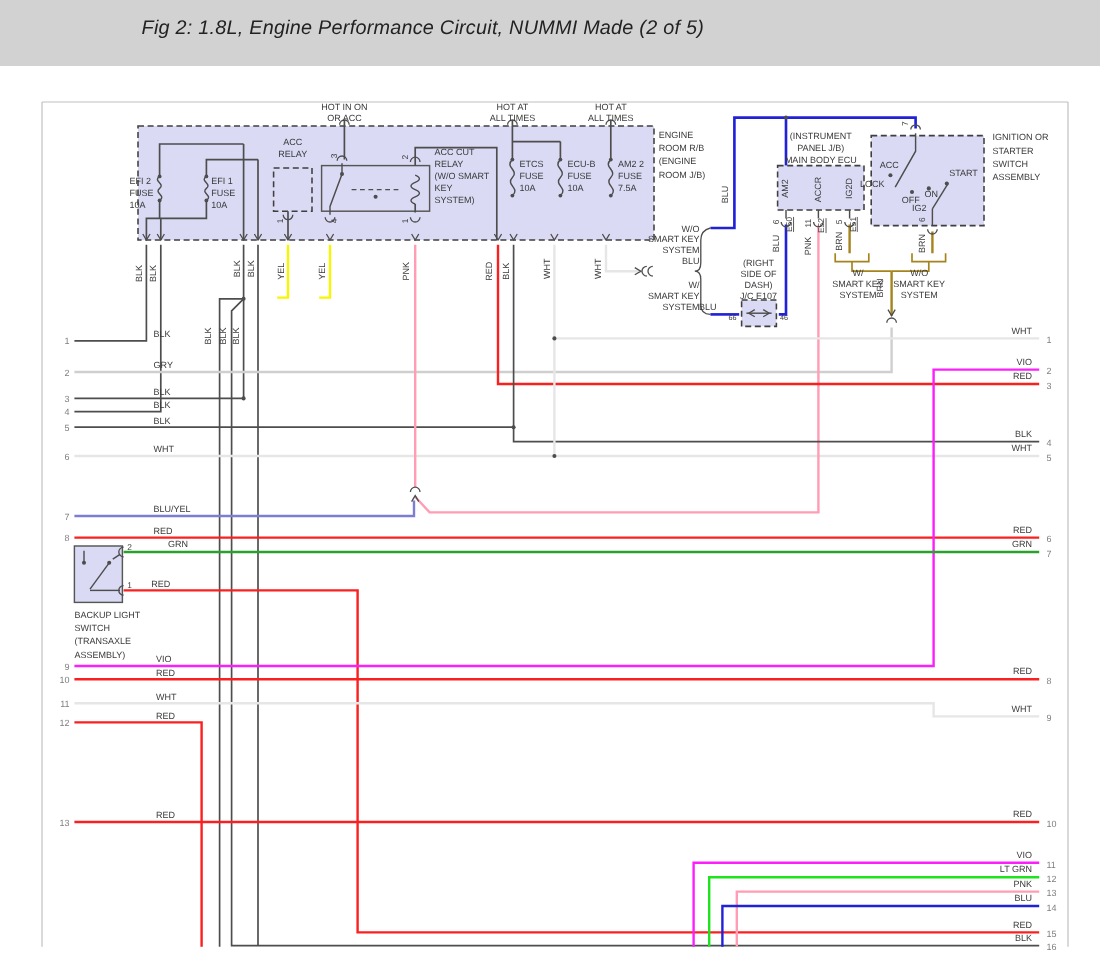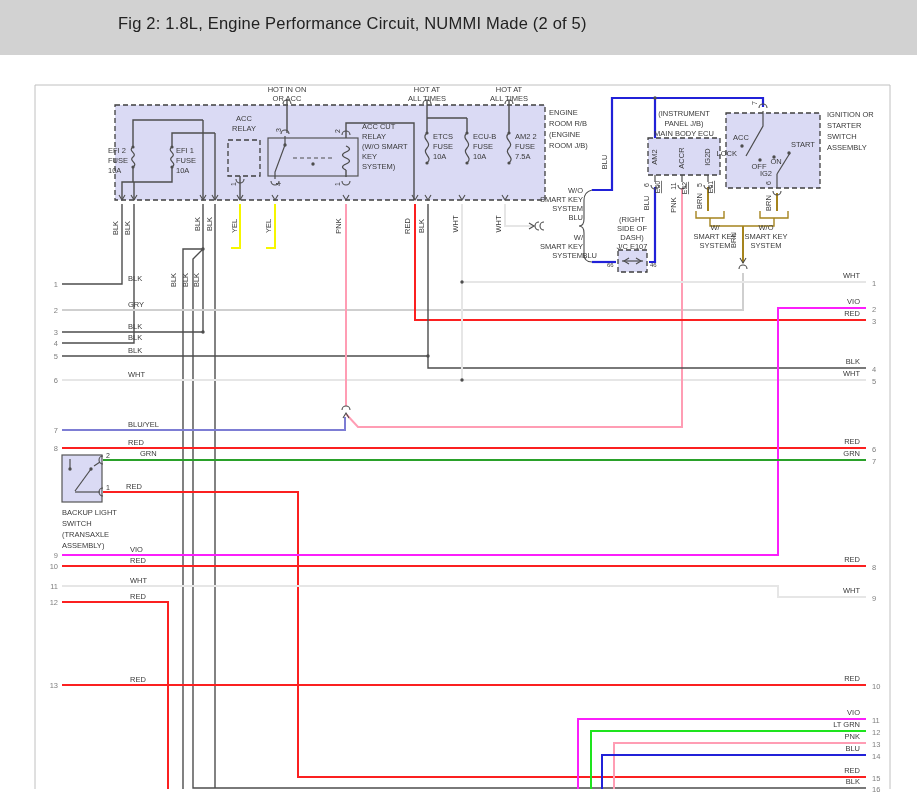--- a/index.html
+++ b/index.html
@@ -1,18 +1,18 @@
 <!DOCTYPE html>
 <html><head>
 <meta charset="utf-8">
 <style>
   html,body{margin:0;padding:0;background:#fff;}
   body{width:917px;height:808px;position:relative;font-family:"Liberation Sans",sans-serif;overflow:hidden;}
   #titlebar{position:absolute;left:0;top:0;width:917px;height:55px;background:#d2d2d2;}
-  #titlebar .t{position:absolute;left:118px;top:14px;font-size:16.5px;color:#222;letter-spacing:.2px;}
+  #titlebar .t{position:absolute;left:118px;top:14px;font-size:16.5px;color:#222;letter-spacing:.2px;font-style:italic;}
   #diagram{position:absolute;left:0;top:55px;width:917px;height:594px;}
   svg text{font-family:"Liberation Sans",sans-serif;}
 </style>
 </head>
 <body>
 
 <div id="titlebar">
   <div class="t">Fig 2: 1.8L, Engine Performance Circuit, NUMMI Made (2 of 5)</div>
 </div>
 <div id="diagram"><svg width="917" height="753" viewBox="0 55 917 753">

